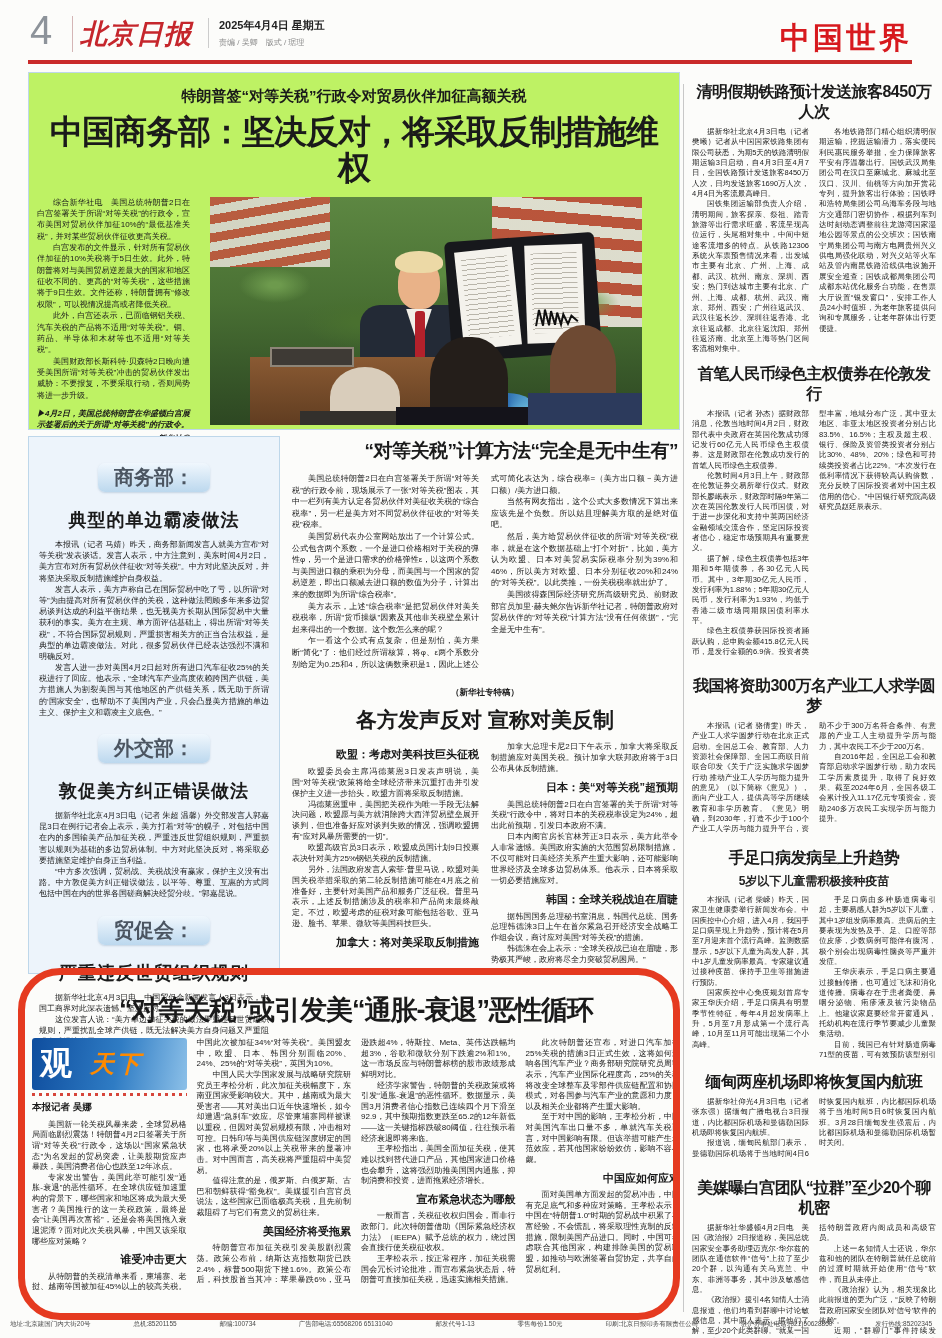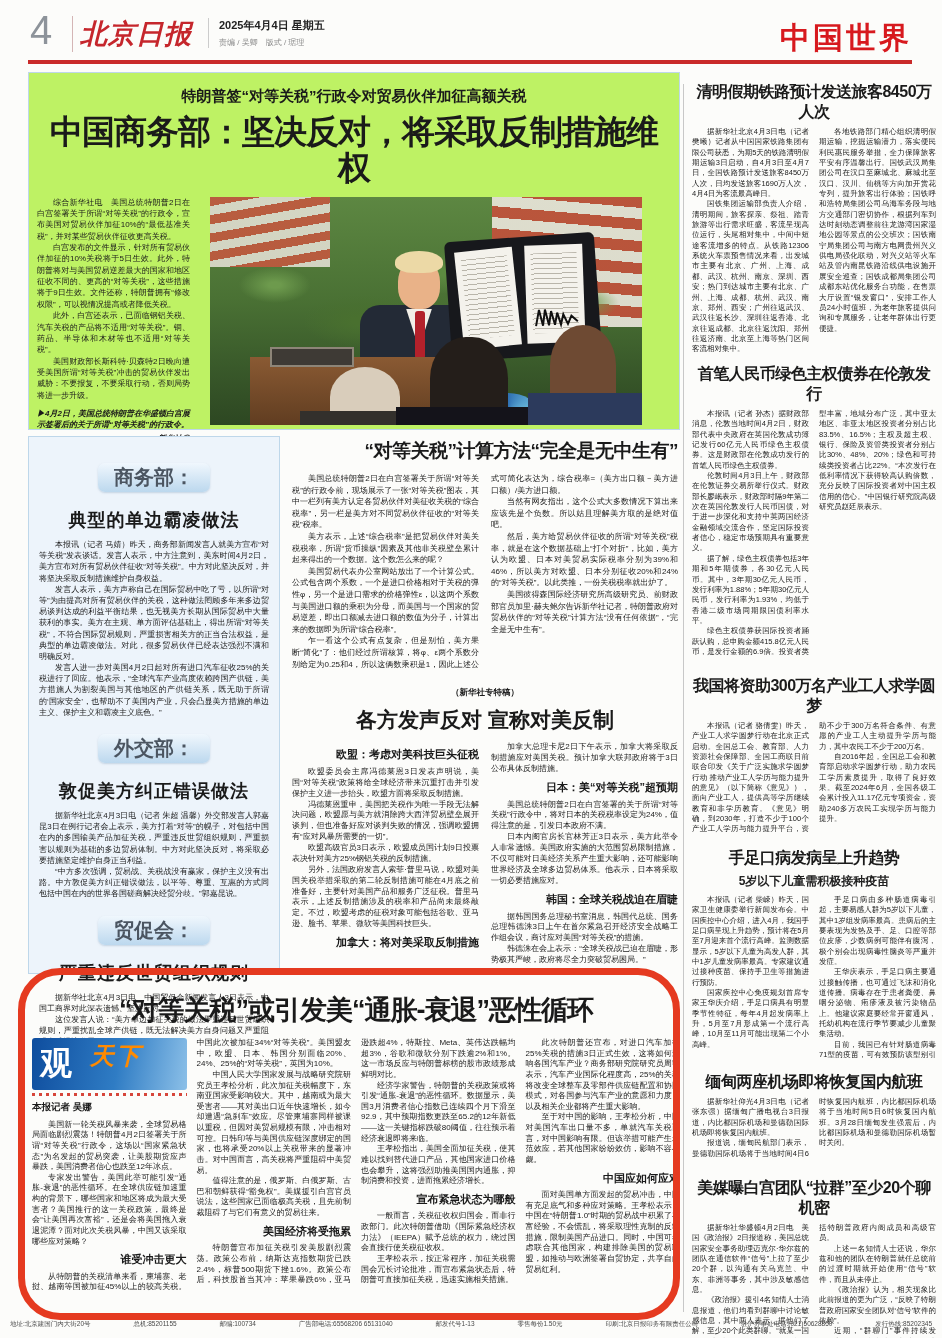--- a/index.html
+++ b/index.html
@@ -88,21 +88,21 @@
   .react-body p{margin:0;text-indent:2em;text-align:justify;}
   .react-body h4,.feature-body h4{font-size:11px;font-weight:900;text-align:right;margin:5px 0;}
   
   .feature{position:absolute;left:32px;top:986px;width:648px;height:324px;}
   .feature h2{font-size:27px;font-weight:900;text-align:center;margin:6px 0 10px 0;letter-spacing:-1px;}
   .feature-body{column-count:4;column-gap:10px;column-fill:auto;height:258px;font-size:8px;line-height:1.33;overflow:hidden;}
   .feature-body p{margin:0;text-indent:2em;text-align:justify;}
   .guan-logo{position:relative;width:100%;height:52px;border-radius:3px;overflow:hidden;
              background:linear-gradient(100deg,#0e4d9e 0%,#2f7cc4 55%,#8cc0e8 100%);margin-bottom:3px;}
   .guan-logo .g1{position:absolute;left:8px;top:4px;font-size:32px;font-weight:900;color:#fff;}
-  .guan-logo .g2{position:absolute;left:58px;top:2px;font-size:24px;font-weight:900;color:#ff8a00;font-style:italic;letter-spacing:2px;}
+  .guan-logo .g2{position:absolute;left:58px;top:10px;font-size:24px;font-weight:900;color:#ff8a00;font-style:italic;letter-spacing:2px;}
   .guan-dots{width:100%;height:3px;margin-bottom:5px;
              background:repeating-linear-gradient(90deg,#d6453a 0 3px,transparent 3px 7px);}
   .byline{font-size:9.5px;font-weight:800;margin:2px 0 6px 0;}
   
   .annotation{position:absolute;left:18px;top:968px;width:662px;height:352px;border:7px solid #e53a20;
               border-radius:42px;box-sizing:border-box;z-index:40;pointer-events:none;}
   
   .footer{position:absolute;left:0;top:1320px;width:942px;display:flex;justify-content:space-between;
           padding:0 10px;box-sizing:border-box;font-size:6.5px;color:#4a4a4a;}
 </style>
@@ -195,42 +195,42 @@
           <p>据新华社北京4月3日电　中国贸促会新闻发言人3日表示，中国工商界对此深表遗憾、坚决反对。</p>
           <p>这位发言人说：“美方单边加征关税的做法严重违反世贸组织规则，严重扰乱全球产供链，既无法解决美方自身问题又严重阻碍全球经济发展。”</p>
         </div>
     </div>
   </section>
 
   <section class="calc">
     <h2>“对等关税”计算方法“完全是无中生有”</h2>
     <div class="calc-body">
         <p>美国总统特朗普2日在白宫签署关于所谓“对等关税”的行政令前，现场展示了一张“对等关税”图表，其中一栏列有美方认定各贸易伙伴对美征收关税的“综合税率”，另一栏是美方对不同贸易伙伴征收的“对等关税”税率。</p>
+        <p>美国贸易代表办公室网站放出了一个计算公式。公式包含两个系数，一个是进口价格相对于关税的弹性φ，另一个是进口需求的价格弹性ε，以这两个系数与美国进口额的乘积为分母，而美国与一个国家的贸易逆差，即出口额减去进口额的数值为分子，计算出来的数据即为所谓“综合税率”。</p>
         <p>美方表示，上述“综合税率”是把贸易伙伴对美关税税率，所谓“货币操纵”因素及其他非关税壁垒累计起来得出的一个数据。这个数怎么来的呢？</p>
-        <p>美国贸易代表办公室网站放出了一个计算公式。公式包含两个系数，一个是进口价格相对于关税的弹性φ，另一个是进口需求的价格弹性ε，以这两个系数与美国进口额的乘积为分母，而美国与一个国家的贸易逆差，即出口额减去进口额的数值为分子，计算出来的数据即为所谓“综合税率”。</p>
         <p>乍一看这个公式有点复杂，但是别怕，美方果断“简化”了：他们经过所谓核算，将φ、ε两个系数分别给定为0.25和4，所以这俩数乘积是1，因此上述公式可简化表达为，综合税率=（美方出口额－美方进口额）/美方进口额。</p>
         <p>当然有网友指出，这个公式大多数情况下算出来应该先是个负数。所以姑且理解美方取的是绝对值吧。</p>
         <p>然后，美方给贸易伙伴征收的所谓“对等关税”税率，就是在这个数据基础上“打个对折”，比如，美方认为欧盟、日本对美贸易实际税率分别为39%和46%，所以美方对欧盟、日本分别征收20%和24%的“对等关税”。以此类推，一份关税税率就出炉了。</p>
         <p>美国彼得森国际经济研究所高级研究员、前财政部官员加里·赫夫鲍尔告诉新华社记者，特朗普政府对贸易伙伴的“对等关税”计算方法“没有任何依据”，“完全是无中生有”。</p>
       </div>
     <div class="calc-credit">（新华社专特稿）</div>
   </section>
 
   <section class="react">
     <h2>各方发声反对 宣称对美反制</h2>
     <div class="react-body">
         <h4>欧盟：考虑对美科技巨头征税</h4>
         <p>欧盟委员会主席冯德莱恩3日发表声明说，美国“对等关税”政策将给全球经济带来沉重打击并引发保护主义进一步抬头，欧盟方面将采取反制措施。</p>
         <p>冯德莱恩重申，美国把关税作为唯一手段无法解决问题，欧盟愿与美方就消除跨大西洋贸易壁垒展开谈判，但也准备好应对谈判失败的情况，强调欧盟拥有“应对风暴所需要的一切”。</p>
         <p>欧盟高级官员3日表示，欧盟成员国计划9日投票表决针对美方25%钢铝关税的反制措施。</p>
         <p>另外，法国政府发言人索菲·普里马说，欧盟对美国关税举措采取的第二轮反制措施可能在4月底之前准备好，主要针对美国产品和服务广泛征税。普里马表示，上述反制措施涉及的税率和产品尚未最终敲定。不过，欧盟考虑的征税对象可能包括谷歌、亚马逊、脸书、苹果、微软等美国科技巨头。</p>
         <h4>加拿大：将对美采取反制措施</h4>
         <p>加拿大总理卡尼2日下午表示，加拿大将采取反制措施应对美国关税。预计加拿大联邦政府将于3日公布具体反制措施。</p>
         <h4>日本：美“对等关税”超预期</h4>
-        <p>美国总统特朗普2日在白宫签署的关于所谓“对等关税”行政令中，将对日本的关税税率设定为24%，值得注意的是，引发日本政府不满。</p>
+        <p>美国总统特朗普2日在白宫签署的关于所谓“对等关税”行政令中，将对日本的关税税率设定为24%，超出此前预期，引发日本政府不满。</p>
         <p>日本内阁官房长官林芳正3日表示，美方此举令人非常遗憾。美国政府实施的大范围贸易限制措施，不仅可能对日美经济关系产生重大影响，还可能影响世界经济及全球多边贸易体系。他表示，日本将采取一切必要措施应对。</p>
         <h4>韩国：全球关税战迫在眉睫</h4>
         <p>据韩国国务总理秘书室消息，韩国代总统、国务总理韩德洙3日上午在首尔紧急召开经济安全战略工作组会议，商讨应对美国“对等关税”的措施。</p>
         <p>韩德洙在会上表示：“全球关税战已迫在眉睫，形势极其严峻，政府将尽全力突破贸易困局。”</p>
       </div>
   </section>
 
   <div class="rail-div"></div>
   <aside class="rail">
     <article>

